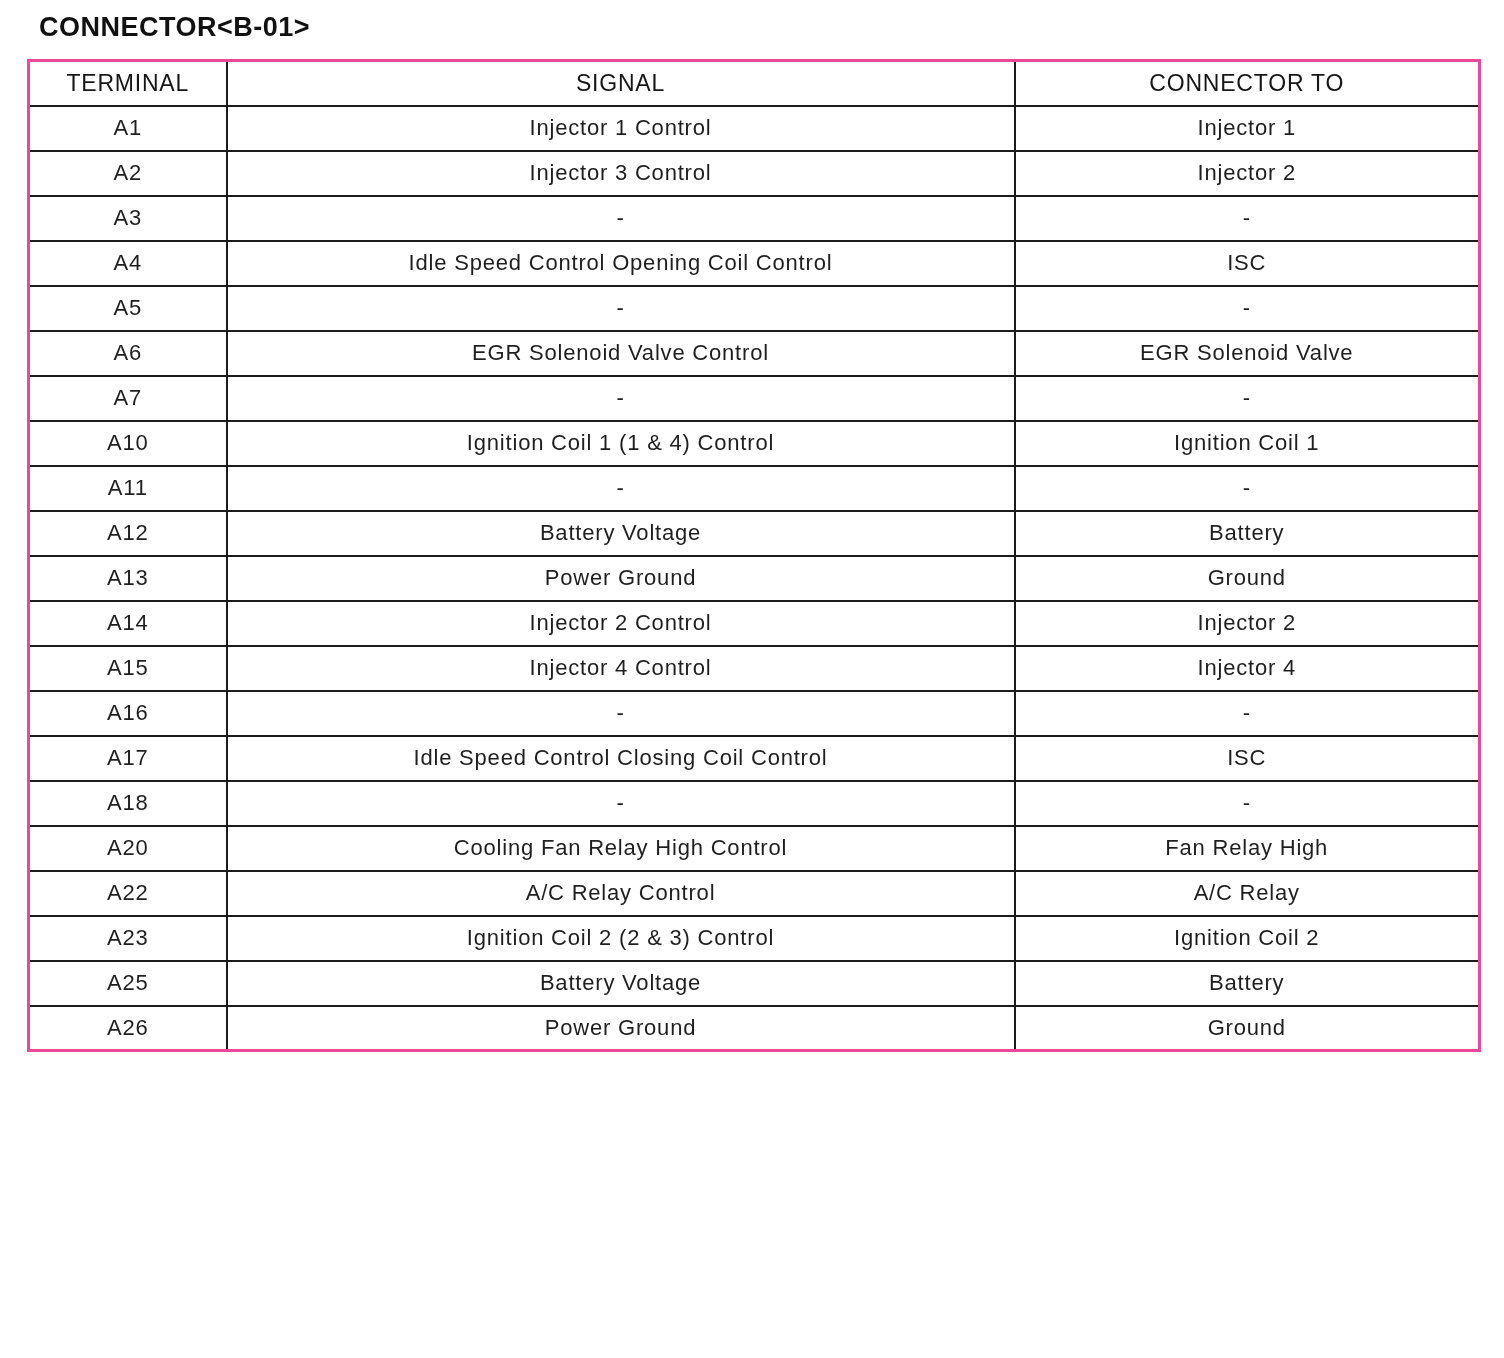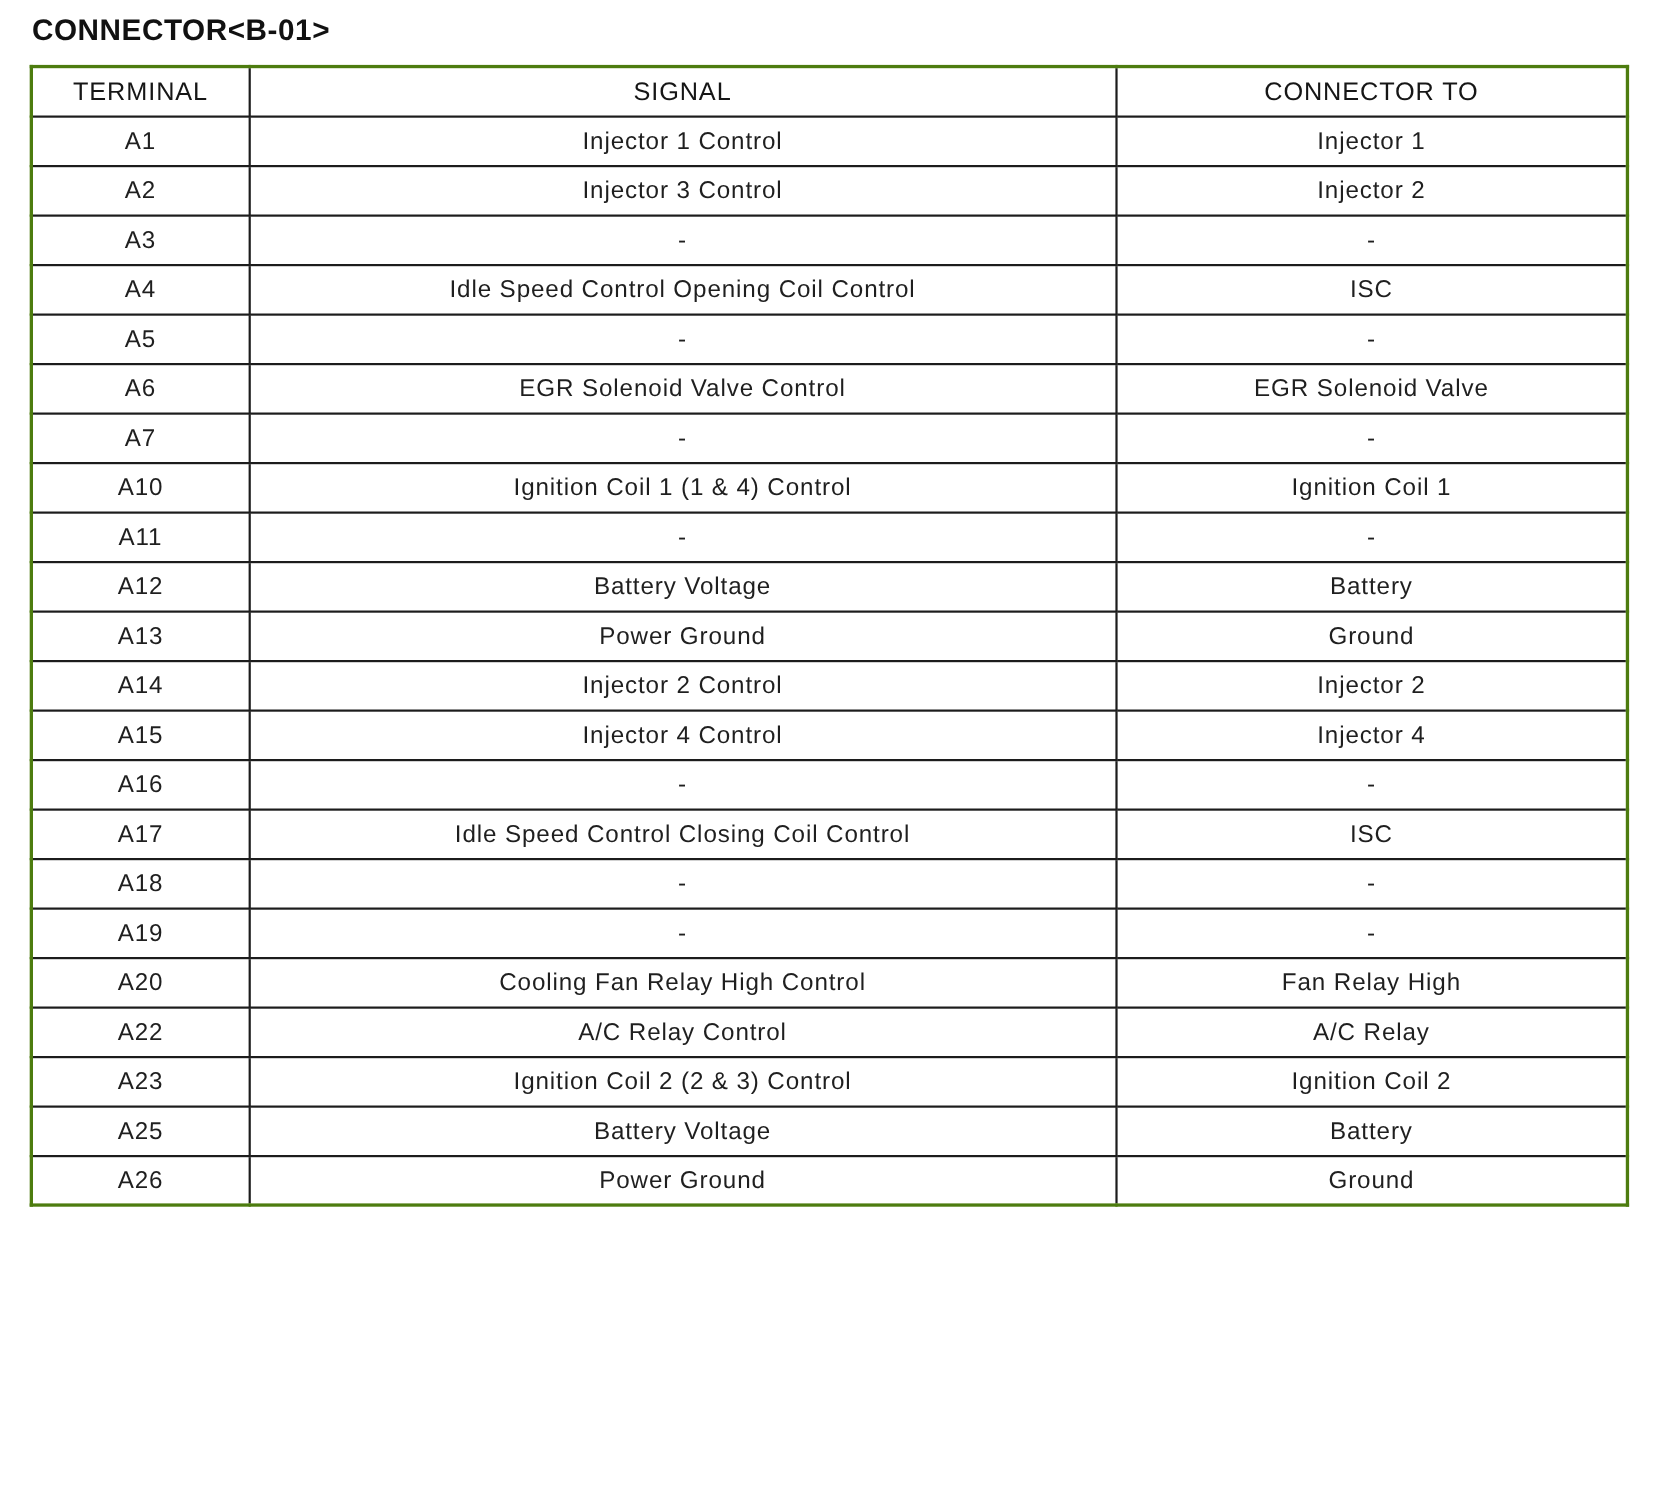--- a/index.html
+++ b/index.html
@@ -14,27 +14,27 @@
     width: 1504px;
     height: 1358px;
     background: #ffffff;
     padding: 8px 0 0 27px;
   }
   .doc-title {
     font-size: 27px;
     font-weight: bold;
     letter-spacing: 0.5px;
     color: #111111;
-    margin: 4px 0 16px 2px;
+    margin: 4px 0 16px 12px;
   }
   table.connector-table {
     border-collapse: collapse;
     table-layout: fixed;
     width: 1451px;
-    border: 3px solid #4d7c0f;
+    border: 3px solid #ec4899;
   }
   .connector-table th,
   .connector-table td {
     border: 2px solid #1c1c1c;
     text-align: center;
     vertical-align: middle;
     height: 45px;
     padding: 0 8px;
     font-size: 22px;
     letter-spacing: 0.8px;
@@ -146,25 +146,20 @@
           <td>A17</td>
           <td>Idle Speed Control Closing Coil Control</td>
           <td>ISC</td>
         </tr>
         <tr>
           <td>A18</td>
           <td>-</td>
           <td>-</td>
         </tr>
         <tr>
-          <td>A19</td>
-          <td>-</td>
-          <td>-</td>
-        </tr>
-        <tr>
           <td>A20</td>
           <td>Cooling Fan Relay High Control</td>
           <td>Fan Relay High</td>
         </tr>
         <tr>
           <td>A22</td>
           <td>A/C Relay Control</td>
           <td>A/C Relay</td>
         </tr>
         <tr>

